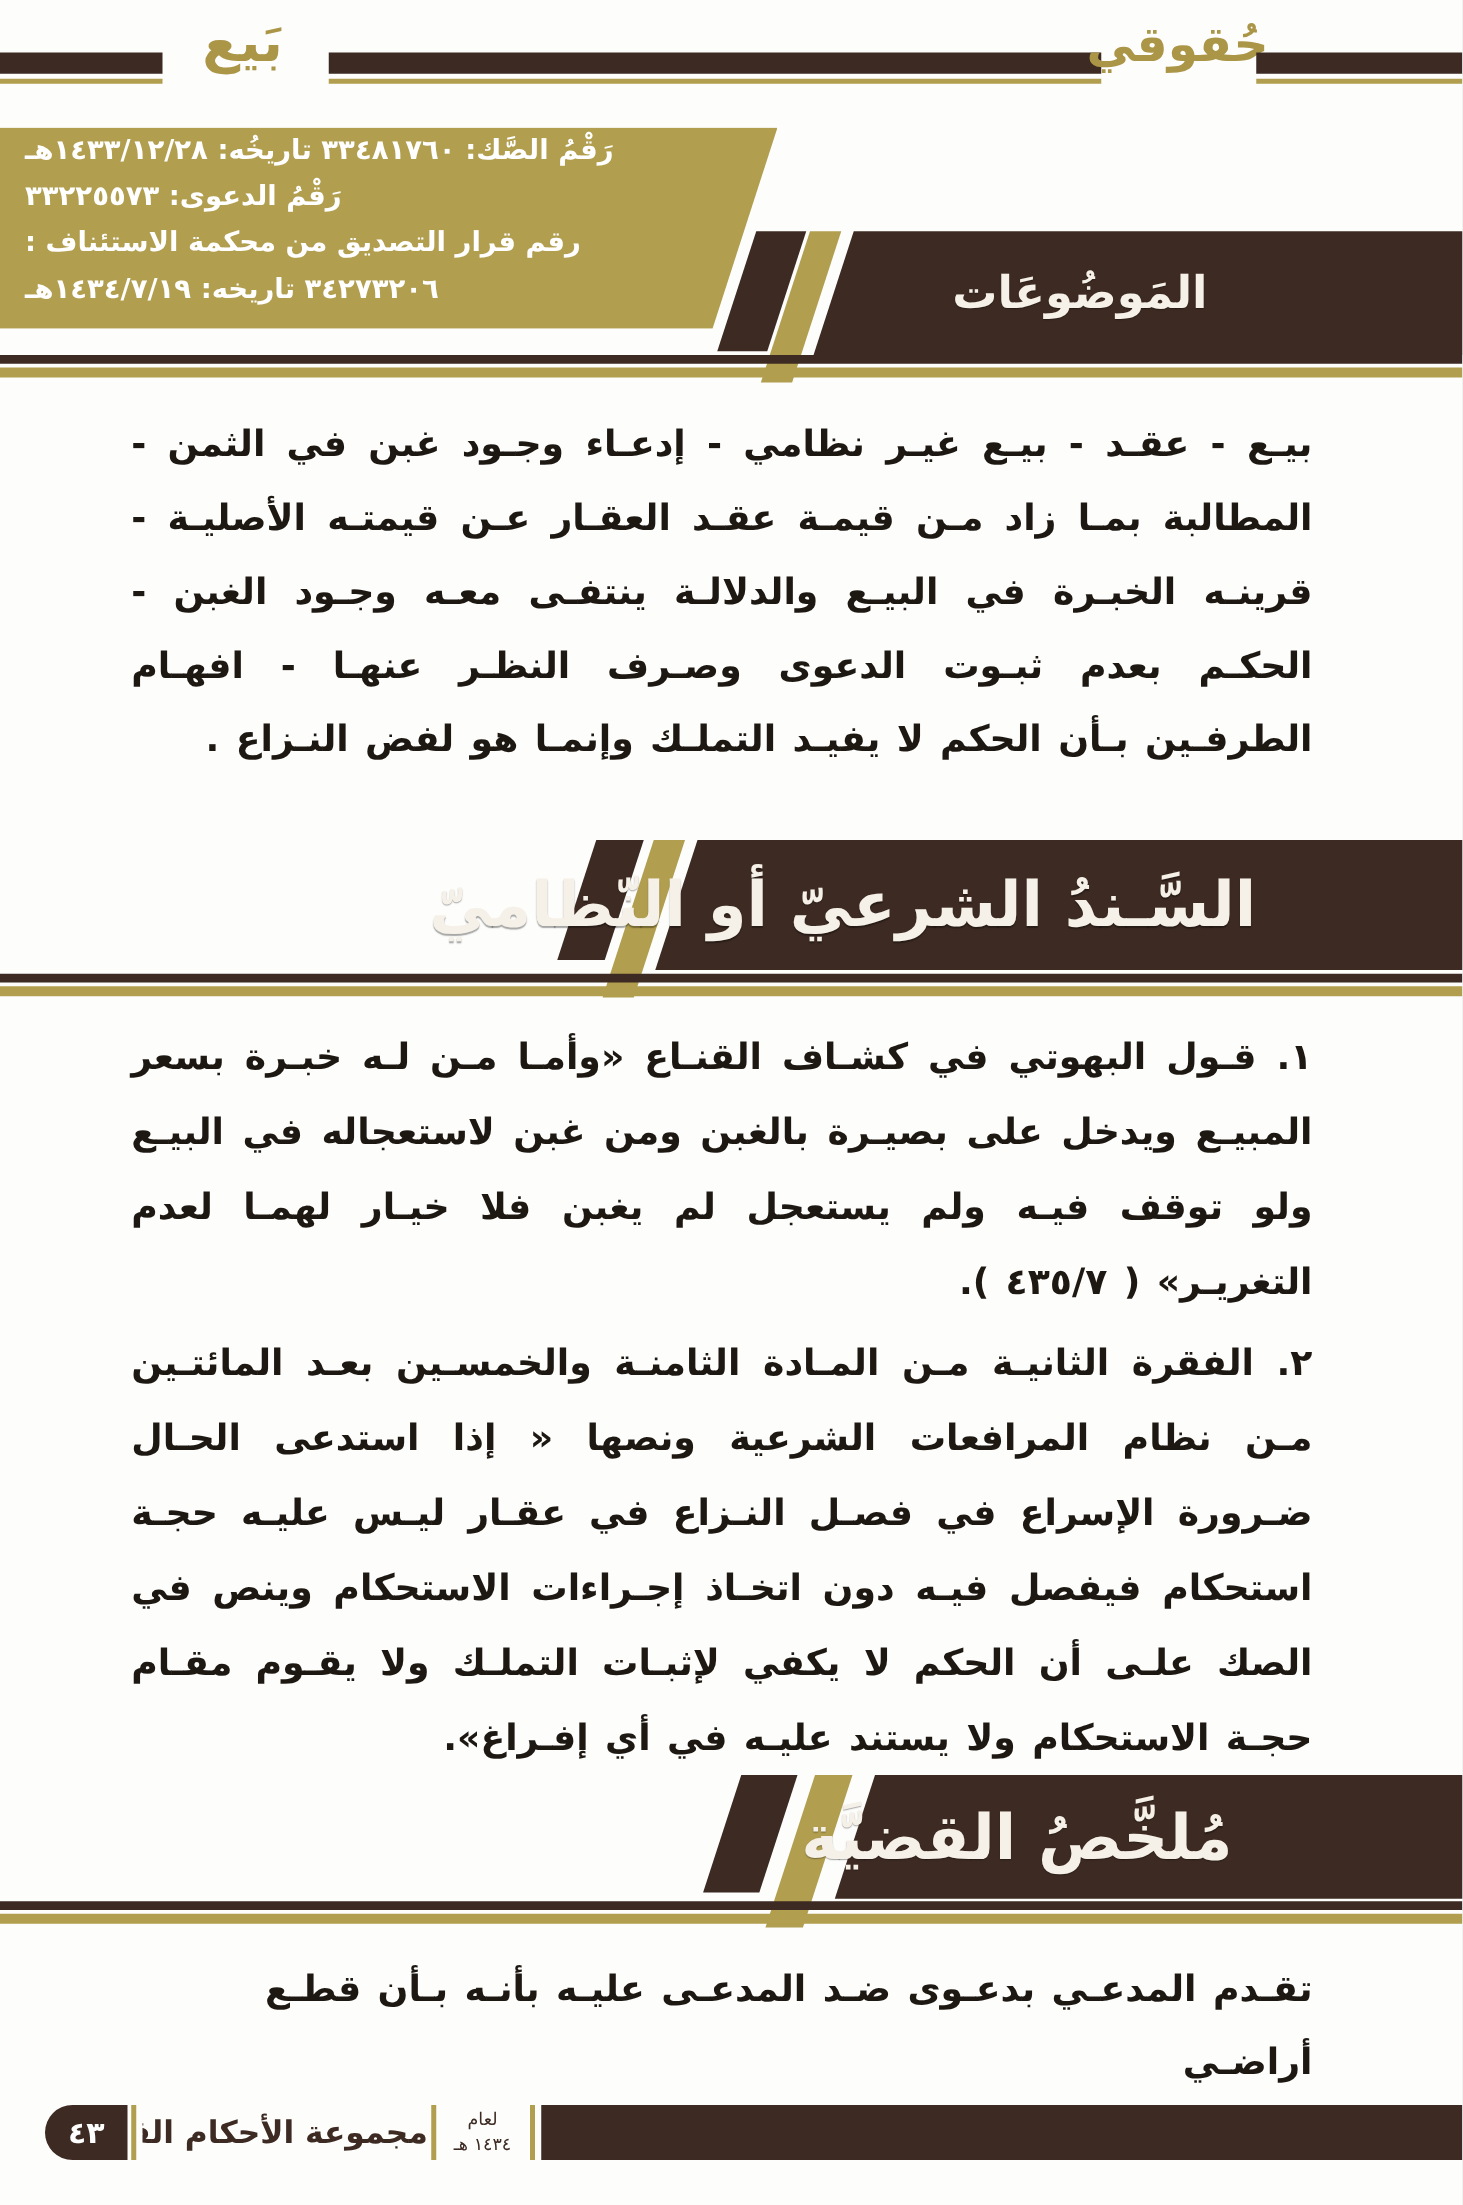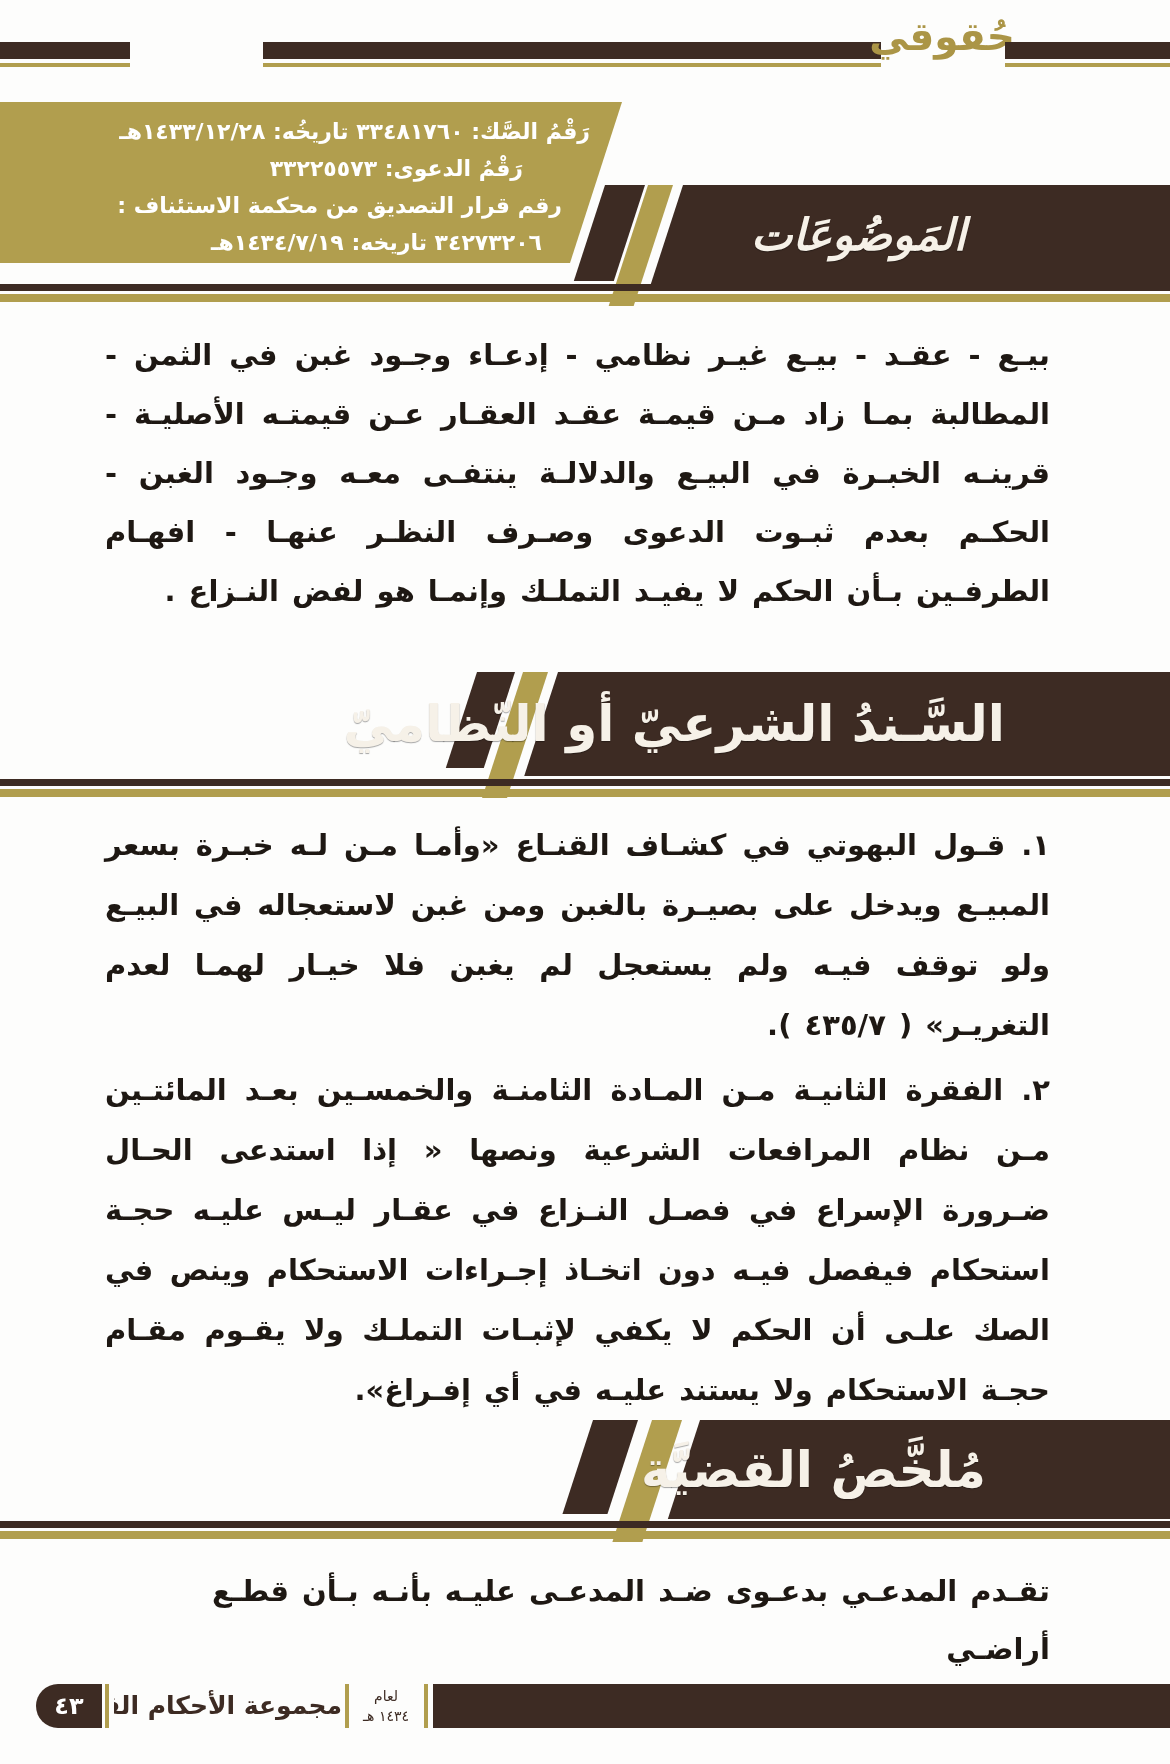--- a/index.html
+++ b/index.html
@@ -13,22 +13,22 @@
   .hrule-gold{position:absolute;height:4px;background:#b19e4e;}
   .hdr-word{position:absolute;color:#ab9546;font-weight:bold;text-align:center;}
   .hdr-word-left{left:118px;top:0;width:152px;height:70px;line-height:70px;font-size:44px;}
   .hdr-word-right{left:868px;top:8px;width:148px;height:58px;line-height:58px;font-size:39px;}
   
   .case-box{
     position:absolute;left:0;top:102px;width:622px;height:161px;
     background:#b19e4e;
     -webkit-clip-path:polygon(0 0,622px 0,570px 161px,0 161px);
     clip-path:polygon(0 0,622px 0,570px 161px,0 161px);
-    direction:rtl;text-align:right;
-    padding-top:11px;box-sizing:border-box;
+    direction:rtl;text-align:left;
+    box-sizing:border-box;
   }
   .case-line{
     color:#ffffff;font-size:22px;font-weight:bold;line-height:37px;
     padding-left:20px;white-space:nowrap;
   }
   .case-line.l1{margin-right:32px;}
   .case-line.l2{margin-right:99px;}
   .case-line.l3{margin-right:60px;}
   .case-line.l4{margin-right:80px;}
   
@@ -68,41 +68,42 @@
   .f-bar{position:absolute;left:433px;right:0;top:1684px;height:44px;background:#3d2b23;}
 </style>
 </head>
 <body>
 
 <div class="page">
 
   <div class="hrule" style="left:0;top:42px;width:130px;"></div>
   <div class="hrule-gold" style="left:0;top:63px;width:130px;"></div>
 
+  <div class="hdr-word hdr-word-left">بَيع</div>
 
   <div class="hrule" style="left:263px;top:42px;width:618px;"></div>
   <div class="hrule-gold" style="left:263px;top:63px;width:618px;"></div>
 
   <div class="hdr-word hdr-word-right">حُقوقي</div>
 
   <div class="hrule" style="left:1005px;top:42px;width:165px;"></div>
   <div class="hrule-gold" style="left:1005px;top:63px;width:165px;"></div>
 
   <div class="case-box">
     <div class="case-line l1">رَقْمُ الصَّك: ٣٣٤٨١٧٦٠ تاريخُه: ١٤٣٣/١٢/٢٨هـ</div>
     <div class="case-line l2">رَقْمُ الدعوى: ٣٣٢٢٥٥٧٣</div>
     <div class="case-line l3">رقم قرار التصديق من محكمة الاستئناف :</div>
     <div class="case-line l4">٣٤٢٧٣٢٠٦ تاريخه: ١٤٣٤/٧/١٩هـ</div>
   </div>
 
   <div class="banner" style="top:185px;height:99px;">
     <div class="bshape" style="left:605px;width:40px;height:96px;"></div>
     <div class="bstripe" style="left:648px;width:25px;height:121px;"></div>
     <div class="bshape" style="left:683px;right:-70px;height:99px;"></div>
-    <div class="btitle" style="right:204px;font-size:44px;font-style:italic;">المَوضُوعَات</div>
+    <div class="btitle" style="right:204px;font-size:36px;">المَوضُوعَات</div>
   </div>
   <div class="rule-brown" style="top:284px;"></div>
   <div class="rule-gold" style="top:294px;"></div>
 
   <div class="bodytext" style="top:326px;line-height:59px;">
     <p>بيـع - عقـد - بيـع غيـر نظامي - إدعـاء وجـود غبن في الثمن - المطالبة بمـا زاد مـن قيمـة عقـد العقـار عـن قيمتـه الأصليـة - قرينـه الخبـرة في البيـع والدلالـة ينتفـى معـه وجـود الغبن - الحكـم بعدم ثبـوت الدعوى وصـرف النظـر عنهـا - افهـام الطرفـين بـأن الحكم لا يفيـد التملـك وإنمـا هو لفض النـزاع .</p>
   </div>
 
   <div class="banner" style="top:672px;height:104px;">
     <div class="bshape" style="left:477px;width:38px;height:96px;"></div>

